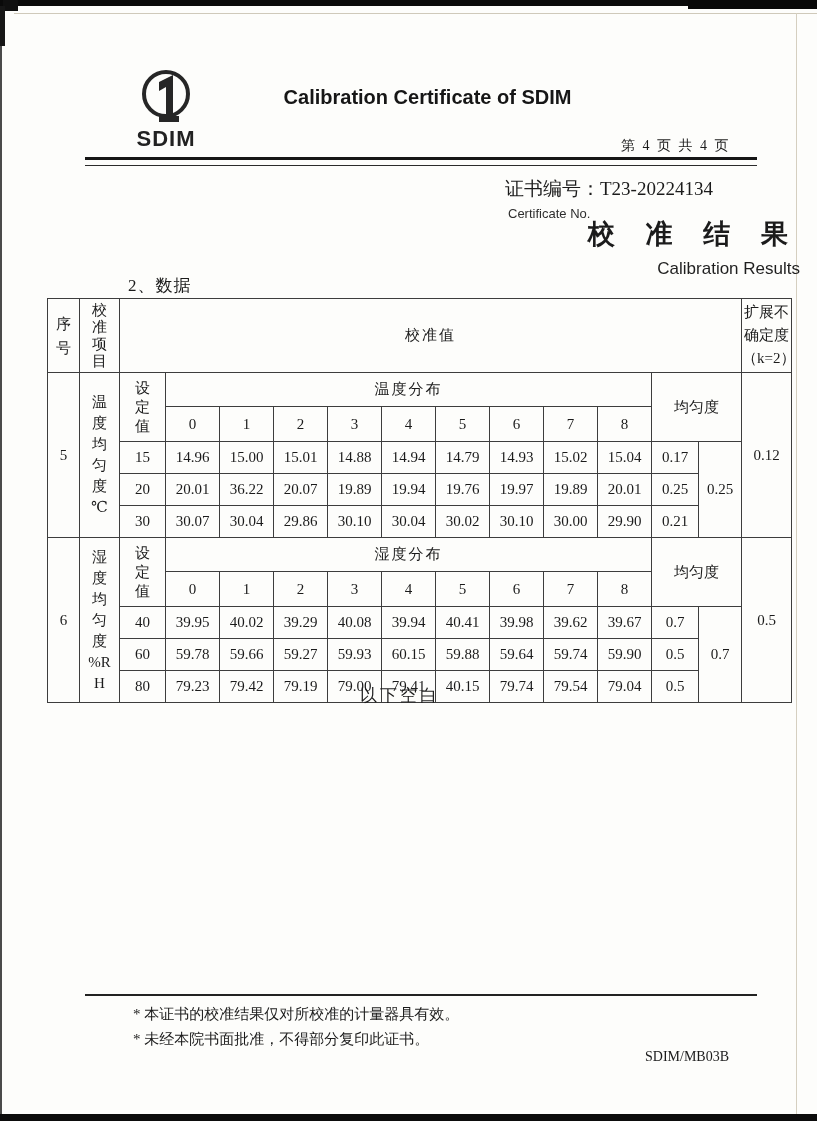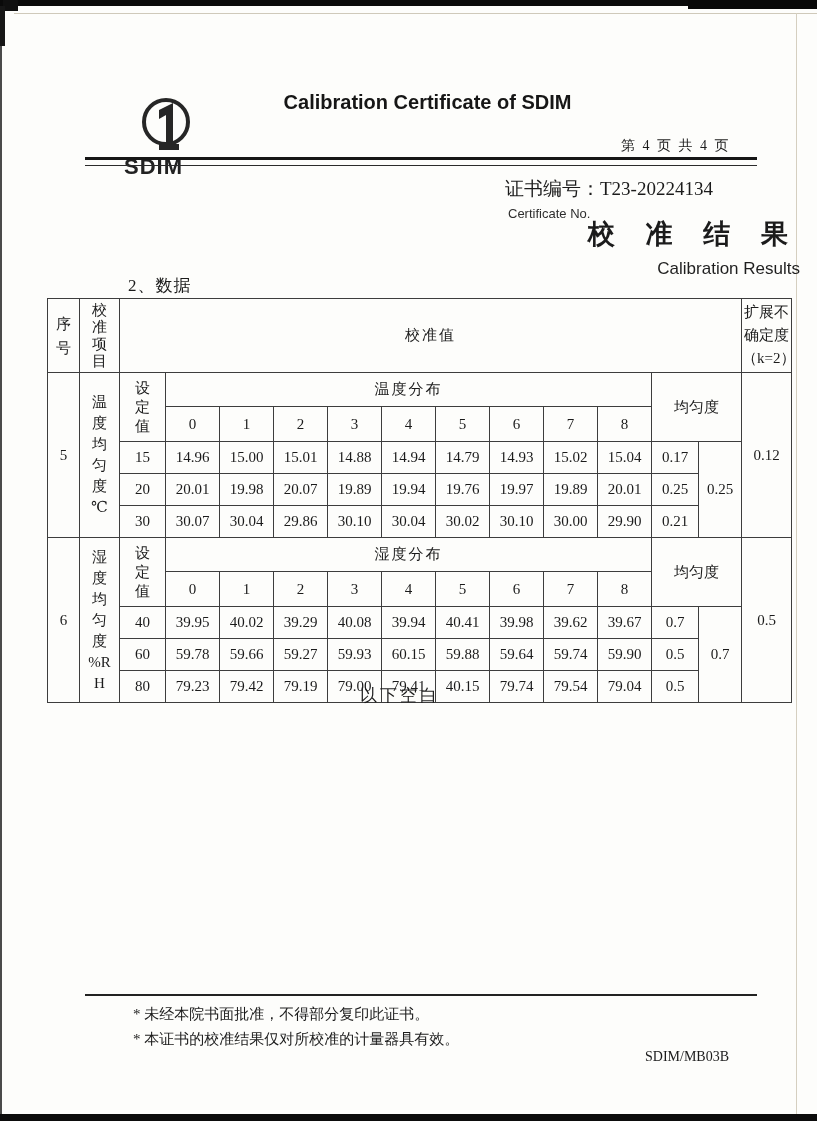--- a/index.html
+++ b/index.html
@@ -14,28 +14,28 @@
   .art-top-bar { left:0; top:0; width:817px; height:6px; background:#0a0a0a; }
   .art-top-bar-right { left:688px; top:0; width:129px; height:9px; background:#080808; }
   .art-top-left { left:3px; top:0; width:15px; height:11px; background:#101010; }
   .art-page-top-edge { left:14px; top:13px; width:803px; height:1px; background:#cfc9ba; }
   .art-left-edge { left:0; top:6px; width:2px; height:1108px; background:#4a4a4a; }
   .art-left-corner { left:0; top:6px; width:5px; height:40px; background:#161616; }
   .art-right-edge { left:796px; top:13px; width:1px; height:1101px; background:#d5cfc0; }
   .art-bottom-bar { left:0; top:1114px; width:817px; height:7px; background:#0c0c0c; }
 
   
-  .logo { position:absolute; left:124px; top:96px; width:84px; }
+  .logo { position:absolute; left:124px; top:68px; width:84px; text-align:center; }
   .logo svg { display:block; margin:0 auto; }
   .logo-text { font-family:"Liberation Sans","DejaVu Sans",sans-serif; font-weight:bold;
                font-size:22px; letter-spacing:1px; color:#222; margin-top:-4px; }
   .title-block { position:absolute; left:205px; top:86px; width:445px; text-align:center; }
   .title-cn { font-size:30px; font-weight:bold; letter-spacing:0.5px; white-space:nowrap; }
   .title-en { font-family:"Liberation Sans","DejaVu Sans",sans-serif; font-weight:bold;
-              font-size:20px; margin-top:5px; color:#161616; }
+              font-size:20px; color:#161616; }
   .page-info { position:absolute; left:621px; top:137px; font-size:14px; letter-spacing:2px; white-space:nowrap; }
   .rule-double { position:absolute; left:85px; top:157px; width:672px; height:5px;
                  border-top:3px solid #161616; border-bottom:1px solid #2b2b2b; }
 
   .cert-no { position:absolute; left:505px; top:176px; font-size:19px; white-space:nowrap; }
   .cert-no-en { position:absolute; left:508px; top:206px; font-size:13px; color:#2e2e2e;
                 font-family:"Liberation Sans","DejaVu Sans",sans-serif; }
 
   .result-title-block { position:absolute; left:90px; top:216px; width:710px; text-align:right; }
   .result-title-cn { font-size:27px; font-weight:bold; letter-spacing:12px; text-indent:12px; white-space:nowrap; }
@@ -180,21 +180,21 @@
             <td>14.79</td>
             <td>14.93</td>
             <td>15.02</td>
             <td>15.04</td>
             <td>0.17</td>
             <td rowspan="3">0.25</td>
           </tr>
           <tr class="data-row">
             <td>20</td>
             <td>20.01</td>
-            <td>19.98</td>
+            <td>36.22</td>
             <td>20.07</td>
             <td>19.89</td>
             <td>19.94</td>
             <td>19.76</td>
             <td>19.97</td>
             <td>19.89</td>
             <td>20.01</td>
             <td>0.25</td>
           </tr>
           <tr class="data-row">
@@ -278,18 +278,18 @@
             <td>0.5</td>
           </tr>
         </tbody>
     </table>
   </div>
 
   <div class="blank-note">以下空白</div>
 
   <div class="footer-rule"></div>
   <div class="footer-notes">
+    <div>* 本证书的校准结果仅对所校准的计量器具有效。</div>
     <div>* 未经本院书面批准，不得部分复印此证书。</div>
-    <div>* 本证书的校准结果仅对所校准的计量器具有效。</div>
   </div>
   <div class="form-code">SDIM/MB03B</div>
 
 </div>
 
 </body></html>

